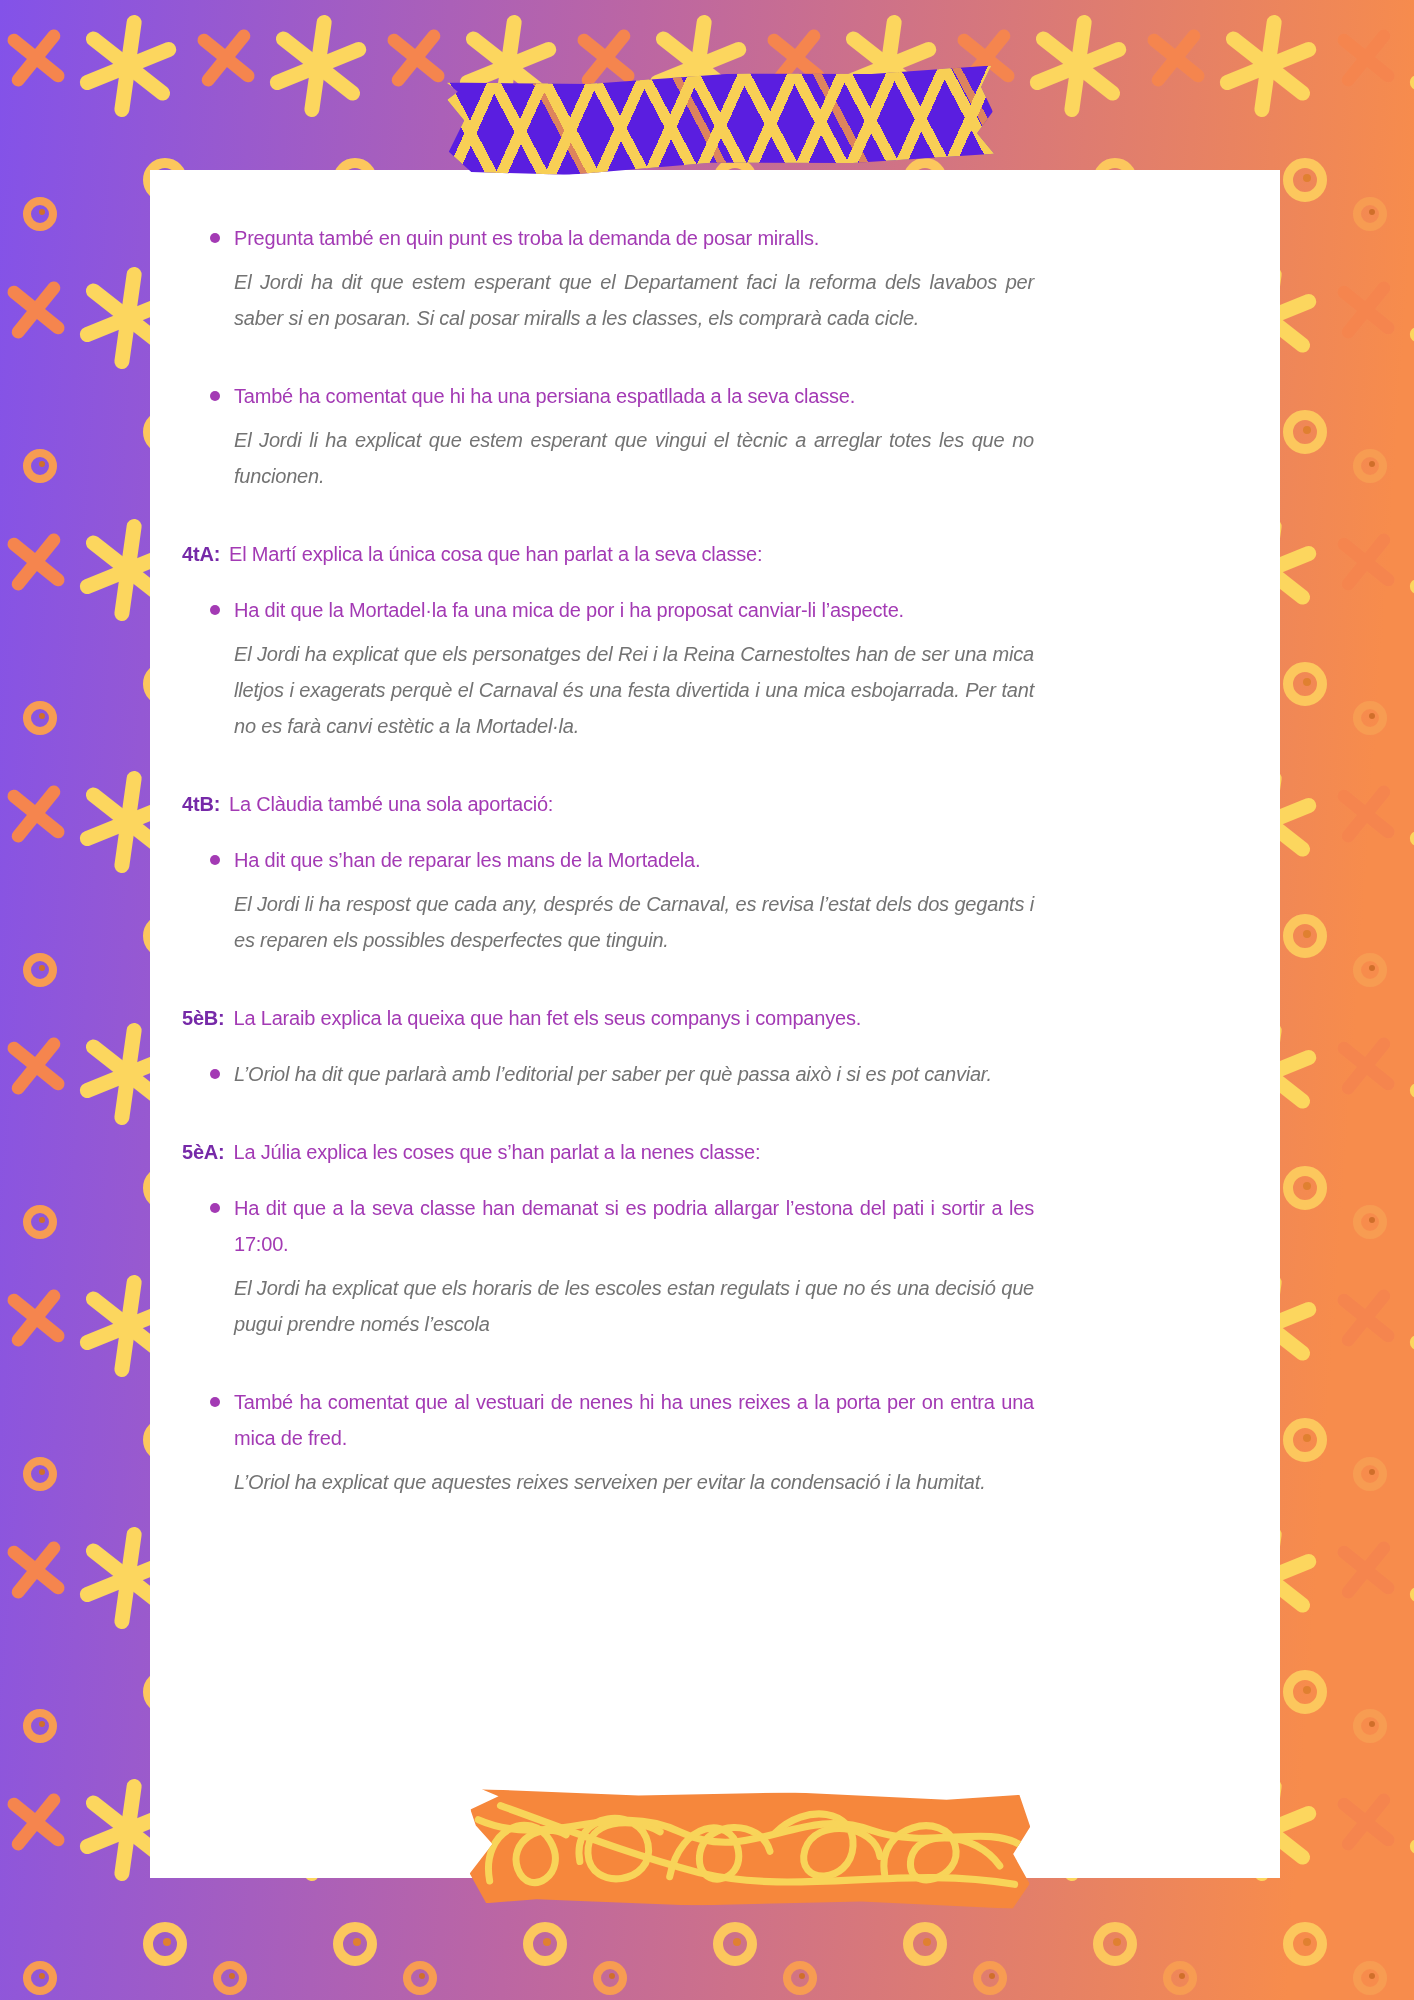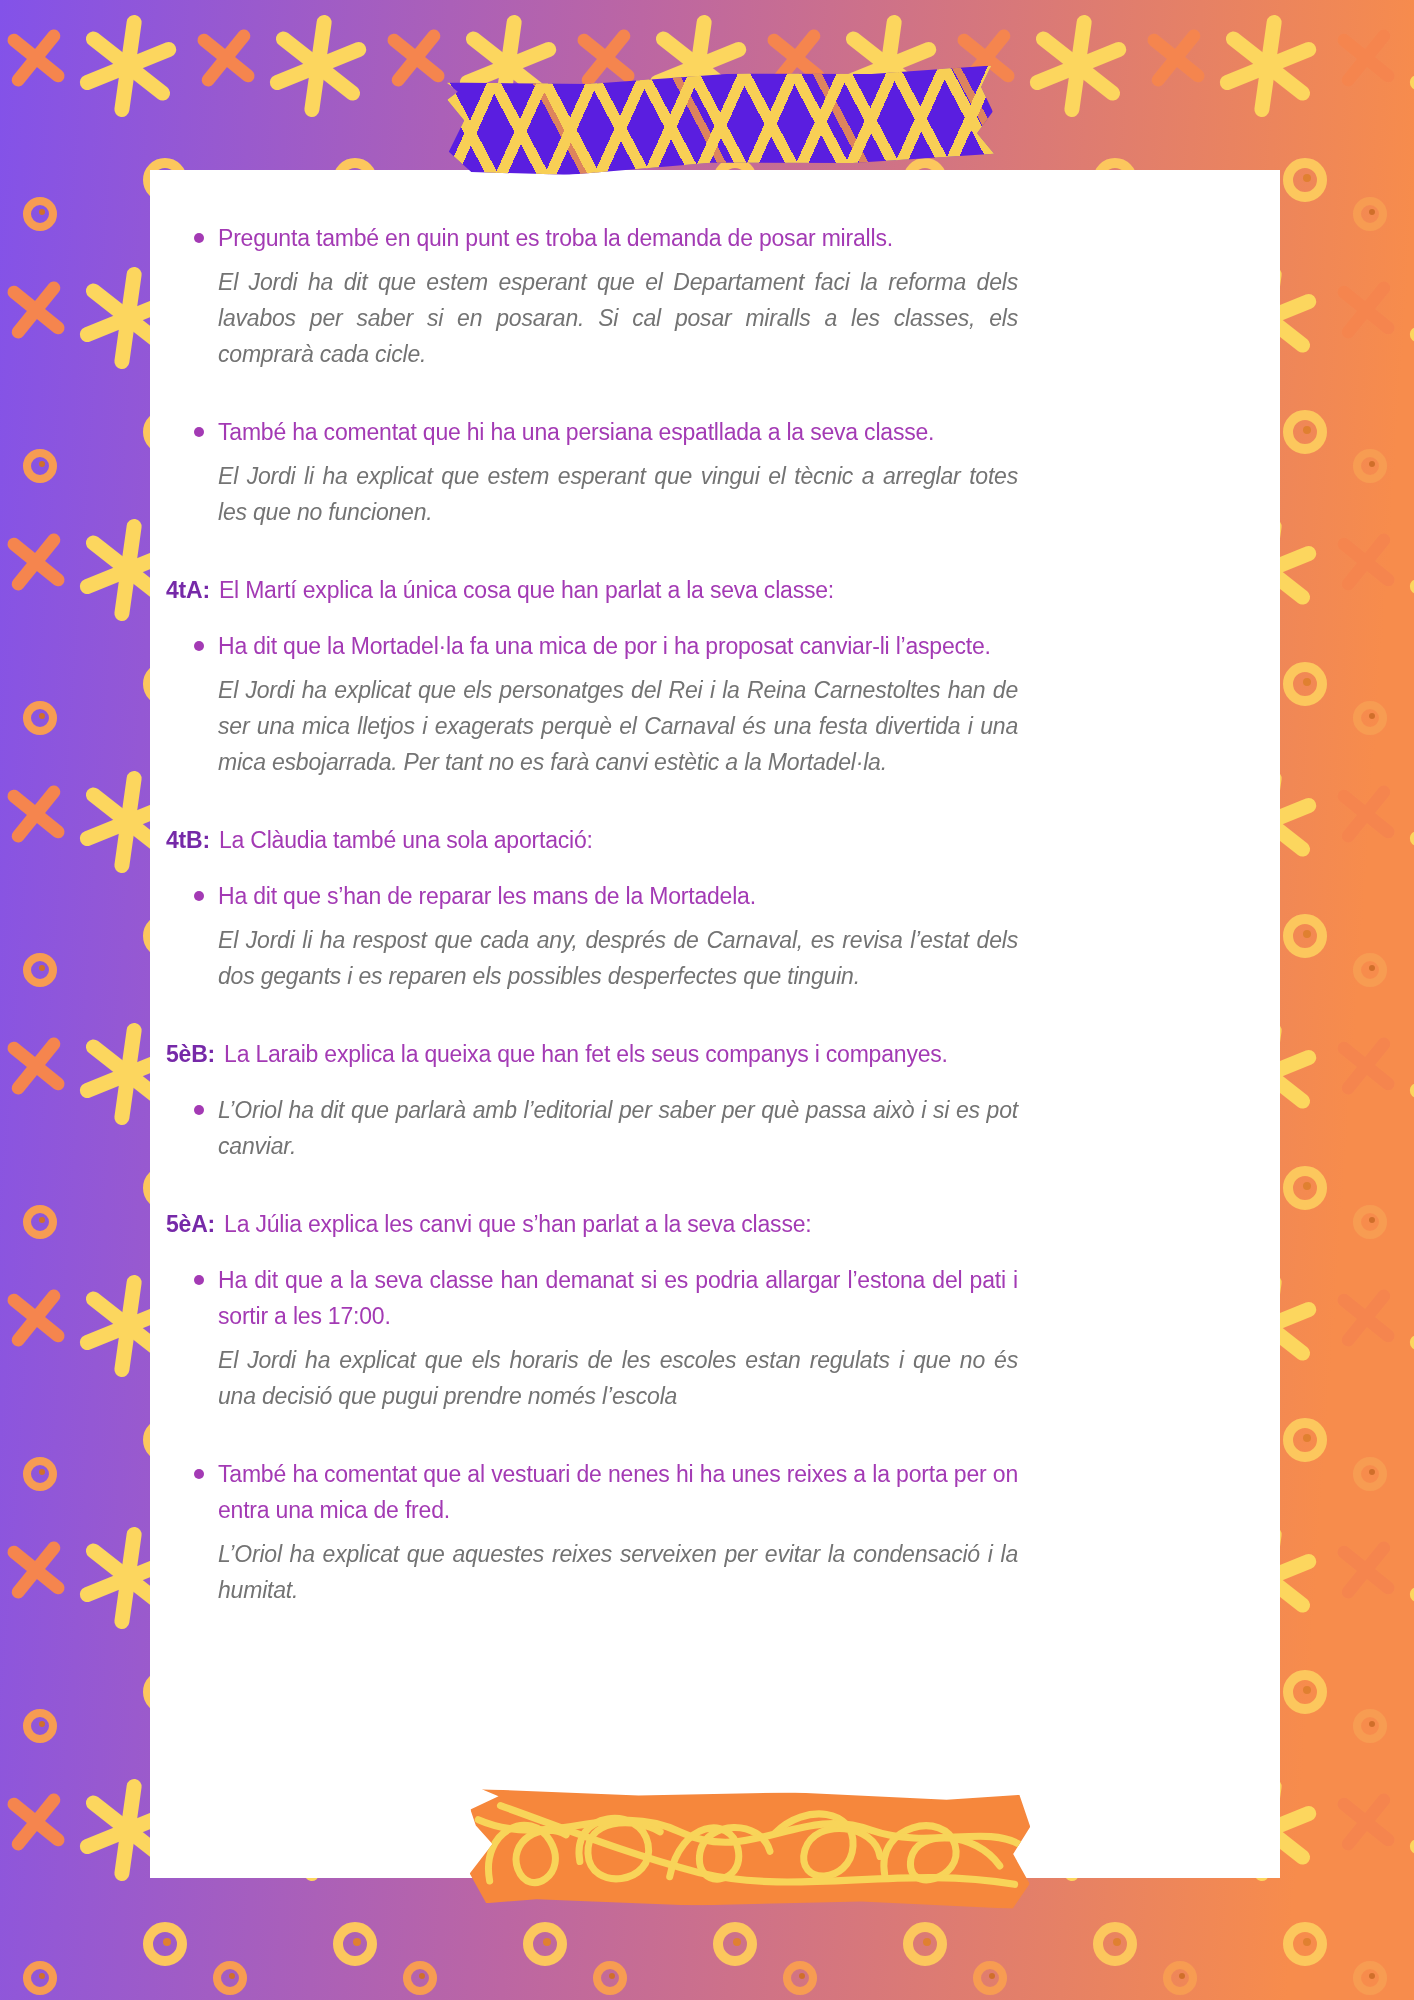--- a/index.html
+++ b/index.html
@@ -1,21 +1,21 @@
 <!DOCTYPE html>
 <html><head>
 <meta charset="utf-8">
 <style>
   html,body{margin:0;padding:0;}
   body{width:1414px;height:2000px;overflow:hidden;font-family:"Liberation Sans",sans-serif;}
   .page{position:relative;width:1414px;height:2000px;overflow:hidden;}
   .bg{position:absolute;left:0;top:0;z-index:0;}
   .card{position:absolute;left:150px;top:170px;width:1130px;height:1708px;background:#ffffff;z-index:1;}
-  .content{position:relative;padding:50px 0 0 16px;width:852px;color:#a33ab4;
-           font-size:23px;line-height:36px;letter-spacing:-0.2px;}
+  .content{position:relative;padding:50px 0 0 32px;width:852px;color:#a33ab4;
+           font-size:20px;line-height:36px;letter-spacing:-0.2px;}
   .items{list-style:none;margin:0 0 0 28px;padding:0;}
   .item{position:relative;padding-left:24px;margin-bottom:42px;}
   .dot{position:absolute;left:0;top:13px;width:10px;height:10px;border-radius:50%;background:#a33ab4;}
   .point{margin:0 0 8px 0;color:#a33ab4;text-align:justify;}
   .reply{margin:0;color:#737373;font-style:italic;text-align:justify;}
   .header{margin:21px 0 20px 0;color:#a33ab4;}
   .label{font-weight:bold;color:#7629a8;margin-right:9px;}
   .tape{position:absolute;z-index:2;}
   .tape-top{left:448px;top:74px;width:545px;height:96px;transform:rotate(-1.8deg);
     background-color:#5a1ee0;
@@ -98,21 +98,21 @@
       </ul>
 
       <p class="header"><span class="label">5èB:</span><span>La Laraib explica la queixa que han fet els seus companys i companyes.</span></p>
       <ul class="items">
         <li class="item">
           <span class="dot"></span>
           <p class="reply">L’Oriol ha dit que parlarà amb l’editorial per saber per què passa això i si es pot canviar.</p>
         </li>
       </ul>
 
-      <p class="header"><span class="label">5èA:</span><span>La Júlia explica les canvi que s’han parlat a la seva classe:</span></p>
+      <p class="header"><span class="label">5èA:</span><span>La Júlia explica les coses que s’han parlat a la nenes classe:</span></p>
       <ul class="items">
         <li class="item">
           <span class="dot"></span>
           <p class="point">Ha dit que a la seva classe han demanat si es podria allargar l’estona del pati i sortir a les 17:00.</p>
           <p class="reply">El Jordi ha explicat que els horaris de les escoles estan regulats i que no és una decisió que pugui prendre només l’escola</p>
         </li>
         <li class="item">
           <span class="dot"></span>
           <p class="point">També ha comentat que al vestuari de nenes hi ha unes reixes a la porta per on entra una mica de fred.</p>
           <p class="reply">L’Oriol ha explicat que aquestes reixes serveixen per evitar la condensació i la humitat.</p>

